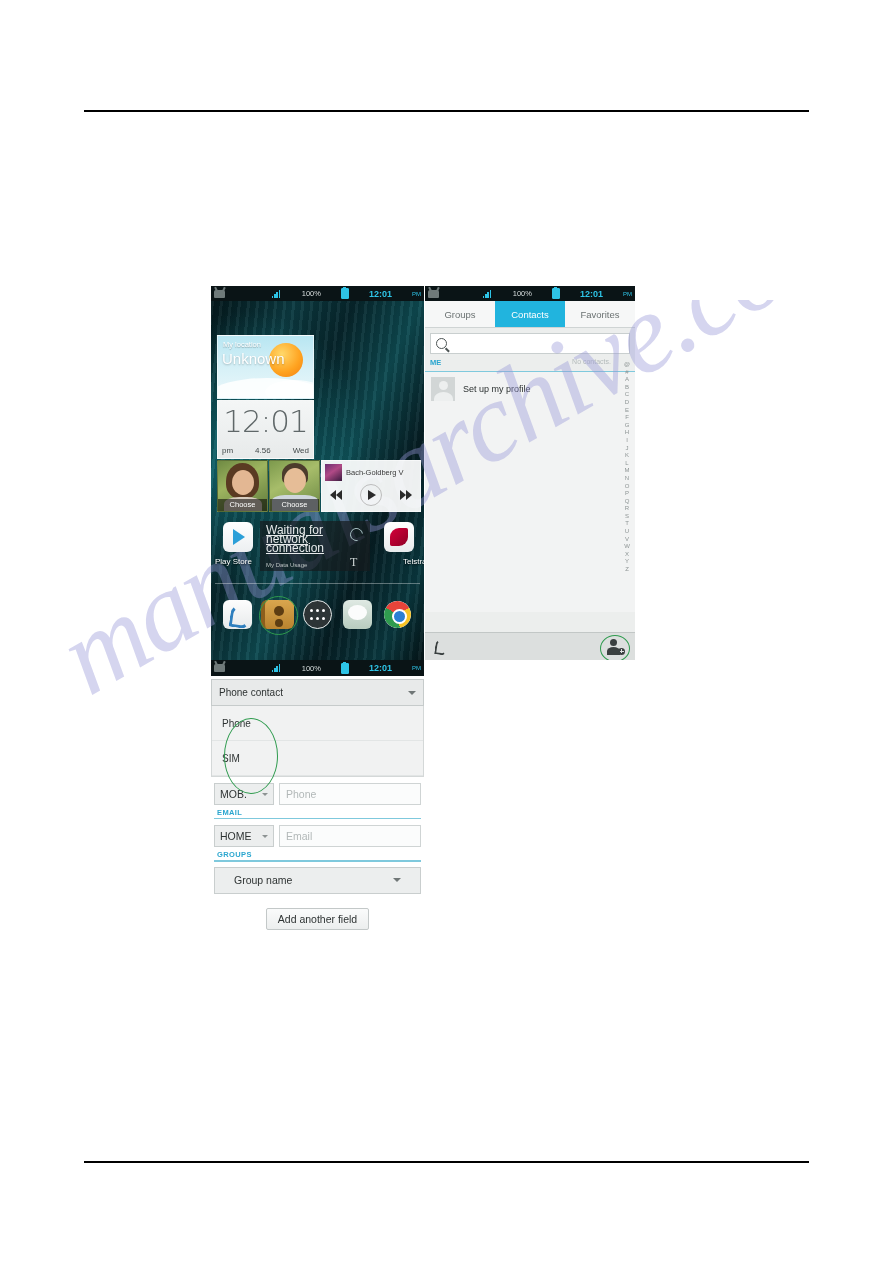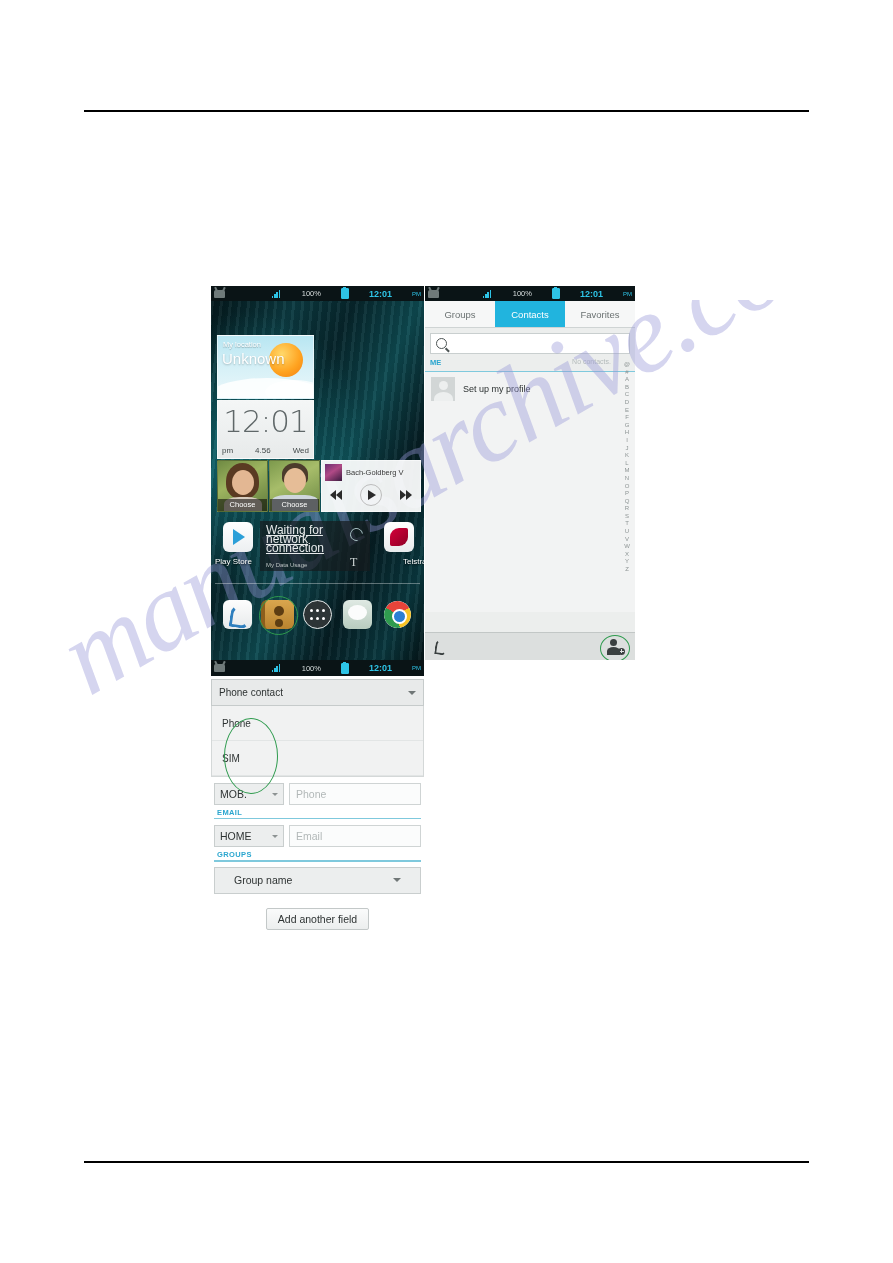--- a/index.html
+++ b/index.html
@@ -249,21 +249,21 @@
     display:flex;align-items:center;padding:0 7px;margin-top:3px;
   }
   .f-acct-lbl{flex:1;font-size:10px;color:#2e3333;}
   .caret{width:0;height:0;border-left:4px solid transparent;border-right:4px solid transparent;border-top:4px solid #707777;}
   .f-dropdown{background:#f1f2f2;border:1px solid #d4d8d8;border-top:none;}
   .dd-item{height:34px;display:flex;align-items:center;padding:0 10px;font-size:10px;color:#2e3333;border-bottom:1px solid #e2e5e5;}
   .dd-item:last-child{border-bottom:none;}
   .hl-dd{left:12px;top:12px;width:52px;height:74px;border-radius:50%;}
   .f-fieldrow{display:flex;align-items:center;gap:5px;padding:6px 3px 0 3px;}
   .f-type{
-    width:70px;height:22px;background:#eceeee;border:1px solid #c9cece;
+    width:60px;height:22px;background:#eceeee;border:1px solid #c9cece;
     display:flex;align-items:center;justify-content:space-between;padding:0 5px;
     font-size:10.5px;color:#2e3333;box-sizing:border-box;
   }
   .caret-sm{width:0;height:0;border-left:3.5px solid transparent;border-right:3.5px solid transparent;border-top:3.5px solid #8d9393;}
   .f-input{
     flex:1;height:22px;background:#fbfcfc;border:1px solid #cfd4d4;
     display:flex;align-items:center;padding:0 6px;font-size:10.5px;color:#b2b8b8;box-sizing:border-box;
   }
   .f-section{font-size:7.5px;color:#2aa6cf;font-weight:bold;padding:3px 0 1px 6px;letter-spacing:.4px;}
   .f-sectline{height:1.3px;background:#7fc9dd;margin:0 3px;}

